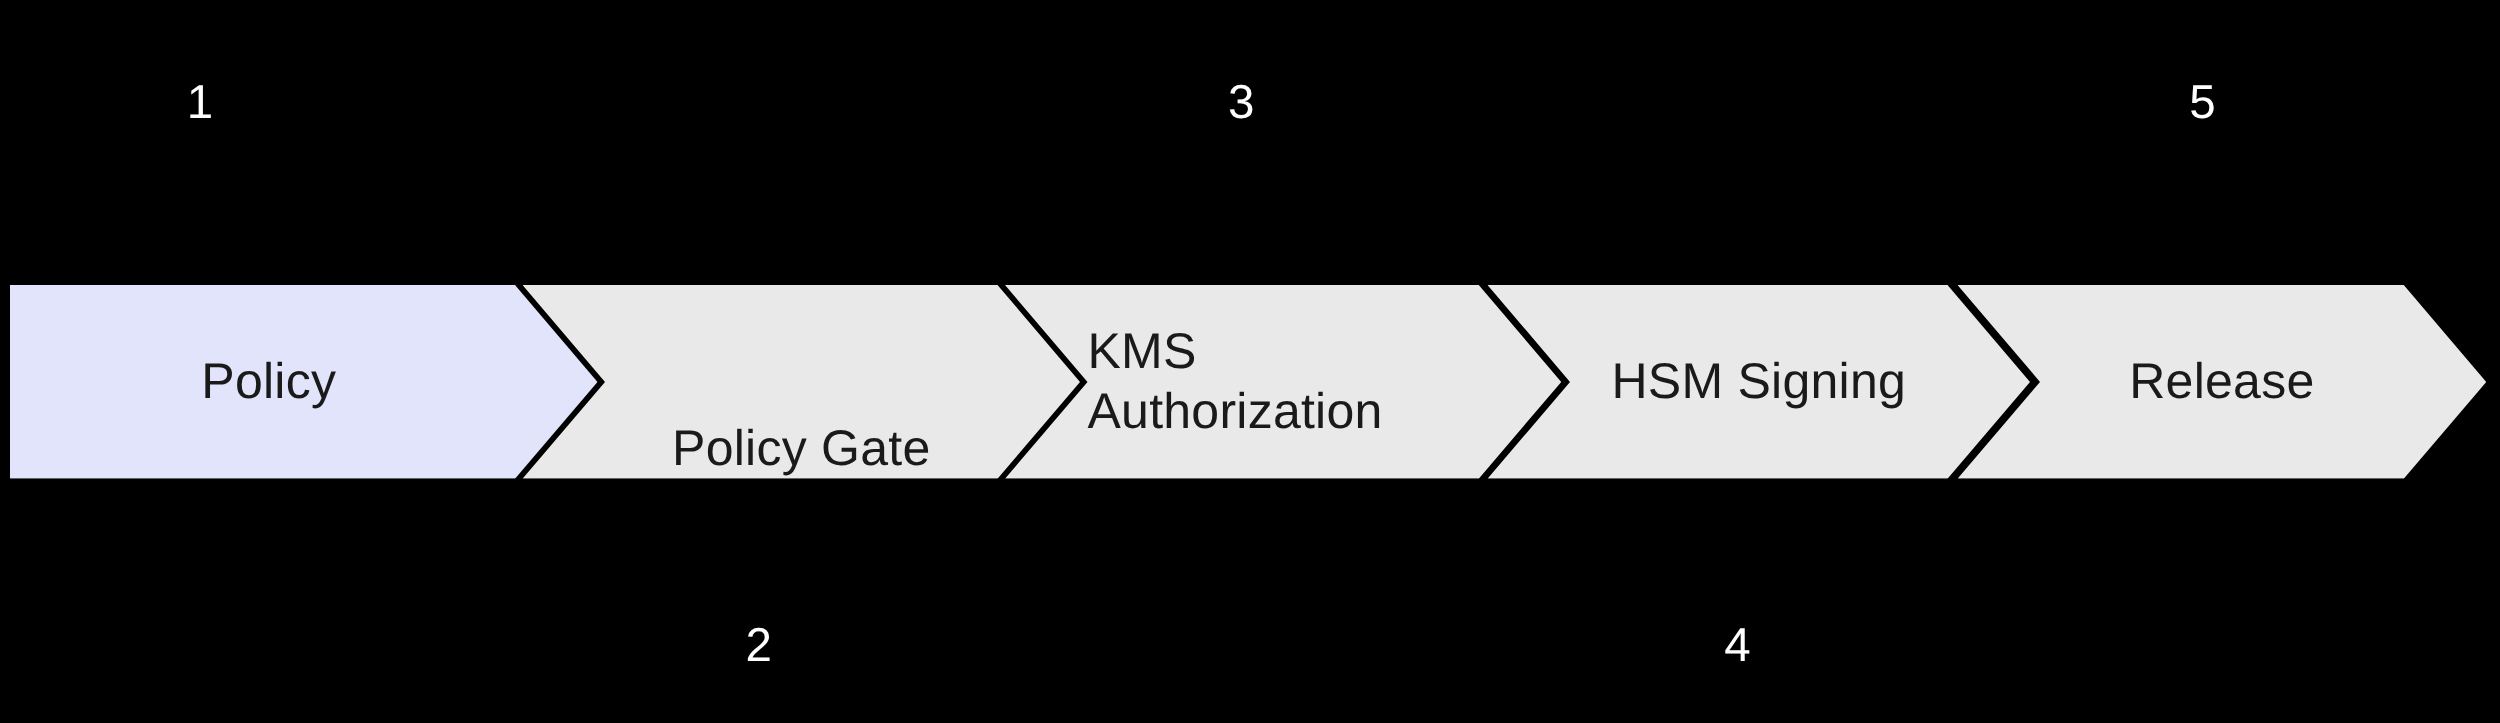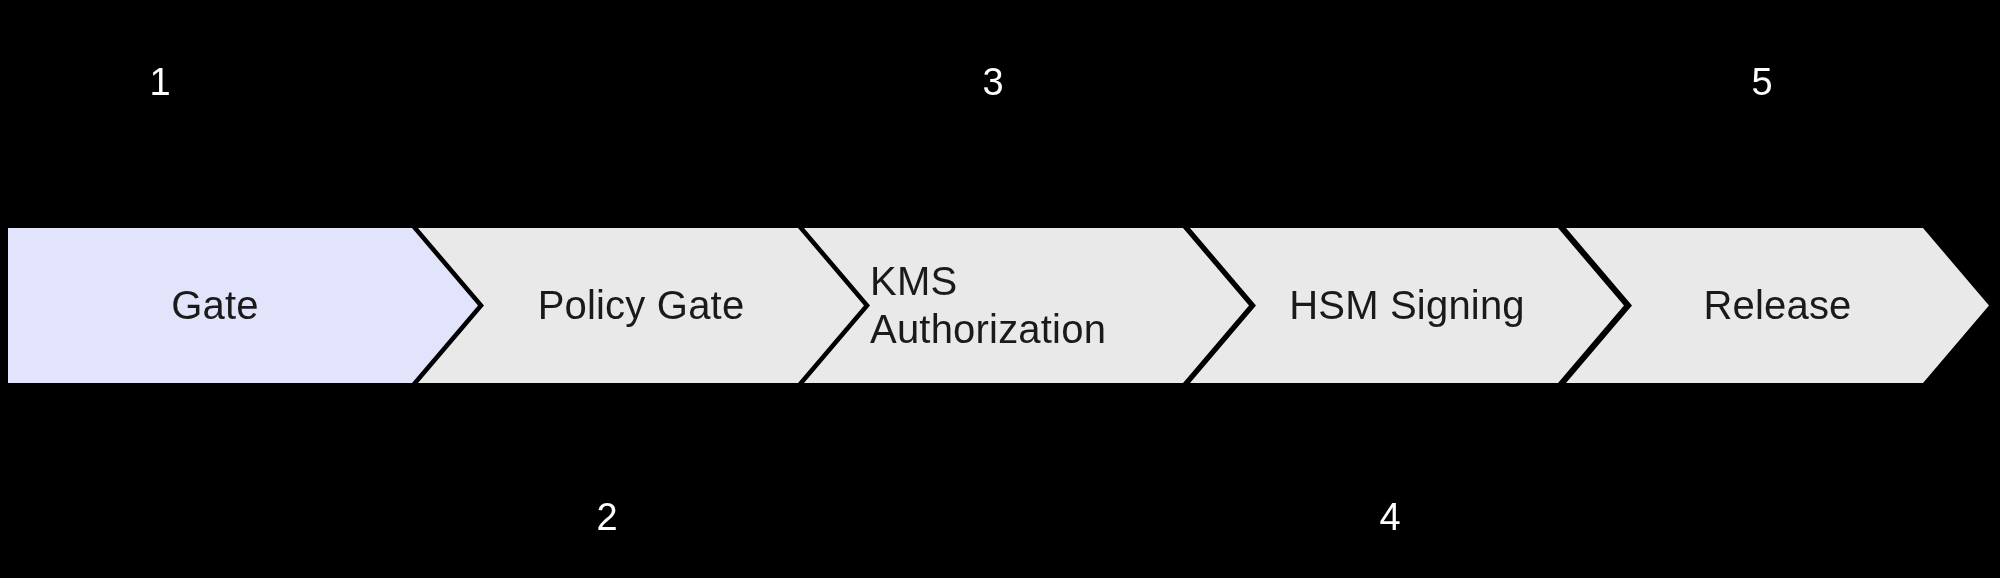--- a/index.html
+++ b/index.html
@@ -28,21 +28,21 @@
   
   .chevron.s1 {
     left: 8px; width: 470px;
     padding-left: 10px;
     clip-path: polygon(0 0, calc(100% - 66px) 0, 100% 50%, calc(100% - 66px) 100%, 0 100%);
   }
   
   .chevron.s2, .chevron.s3, .chevron.s4, .chevron.s5 {
     clip-path: polygon(0 0, calc(100% - 66px) 0, 100% 50%, calc(100% - 66px) 100%, 0 100%, 66px 50%);
   }
-  .chevron.s2 { left: 418px;  width: 446px; }
+  .chevron.s2 { left: 418px;  width: 446px; align-items: flex-end; }
   .chevron.s3 { left: 804px;  width: 445px; justify-content: center; }
   .chevron.s4 { left: 1190px; width: 434px; }
   .chevron.s5 { left: 1566px; width: 423px; }
   .label {
     display: inline-block;
     max-width: 100%;
     text-align: left;
     font-size: 40px;
     line-height: 1.18;
     color: #1a1a1a;
@@ -61,21 +61,21 @@
   .num.n3 { left: 993px;  top: 82px; }
   .num.n4 { left: 1390px; top: 517px; }
   .num.n5 { left: 1762px; top: 82px; }
 </style>
 </head>
 <body>
 
 <div class="stage" style="background: rgb(0, 0, 0);">
 
   <div class="chevron s1" style="background: rgb(225, 228, 250);">
-    <span class="label">Gate</span>
+    <span class="label">Policy</span>
   </div>
 
   <div class="chevron s2" style="background: rgb(233, 233, 233);">
     <span class="label">Policy Gate</span>
   </div>
 
   <div class="chevron s3" style="background: rgb(233, 233, 233);">
     <span class="label">KMS Authorization</span>
   </div>
 

